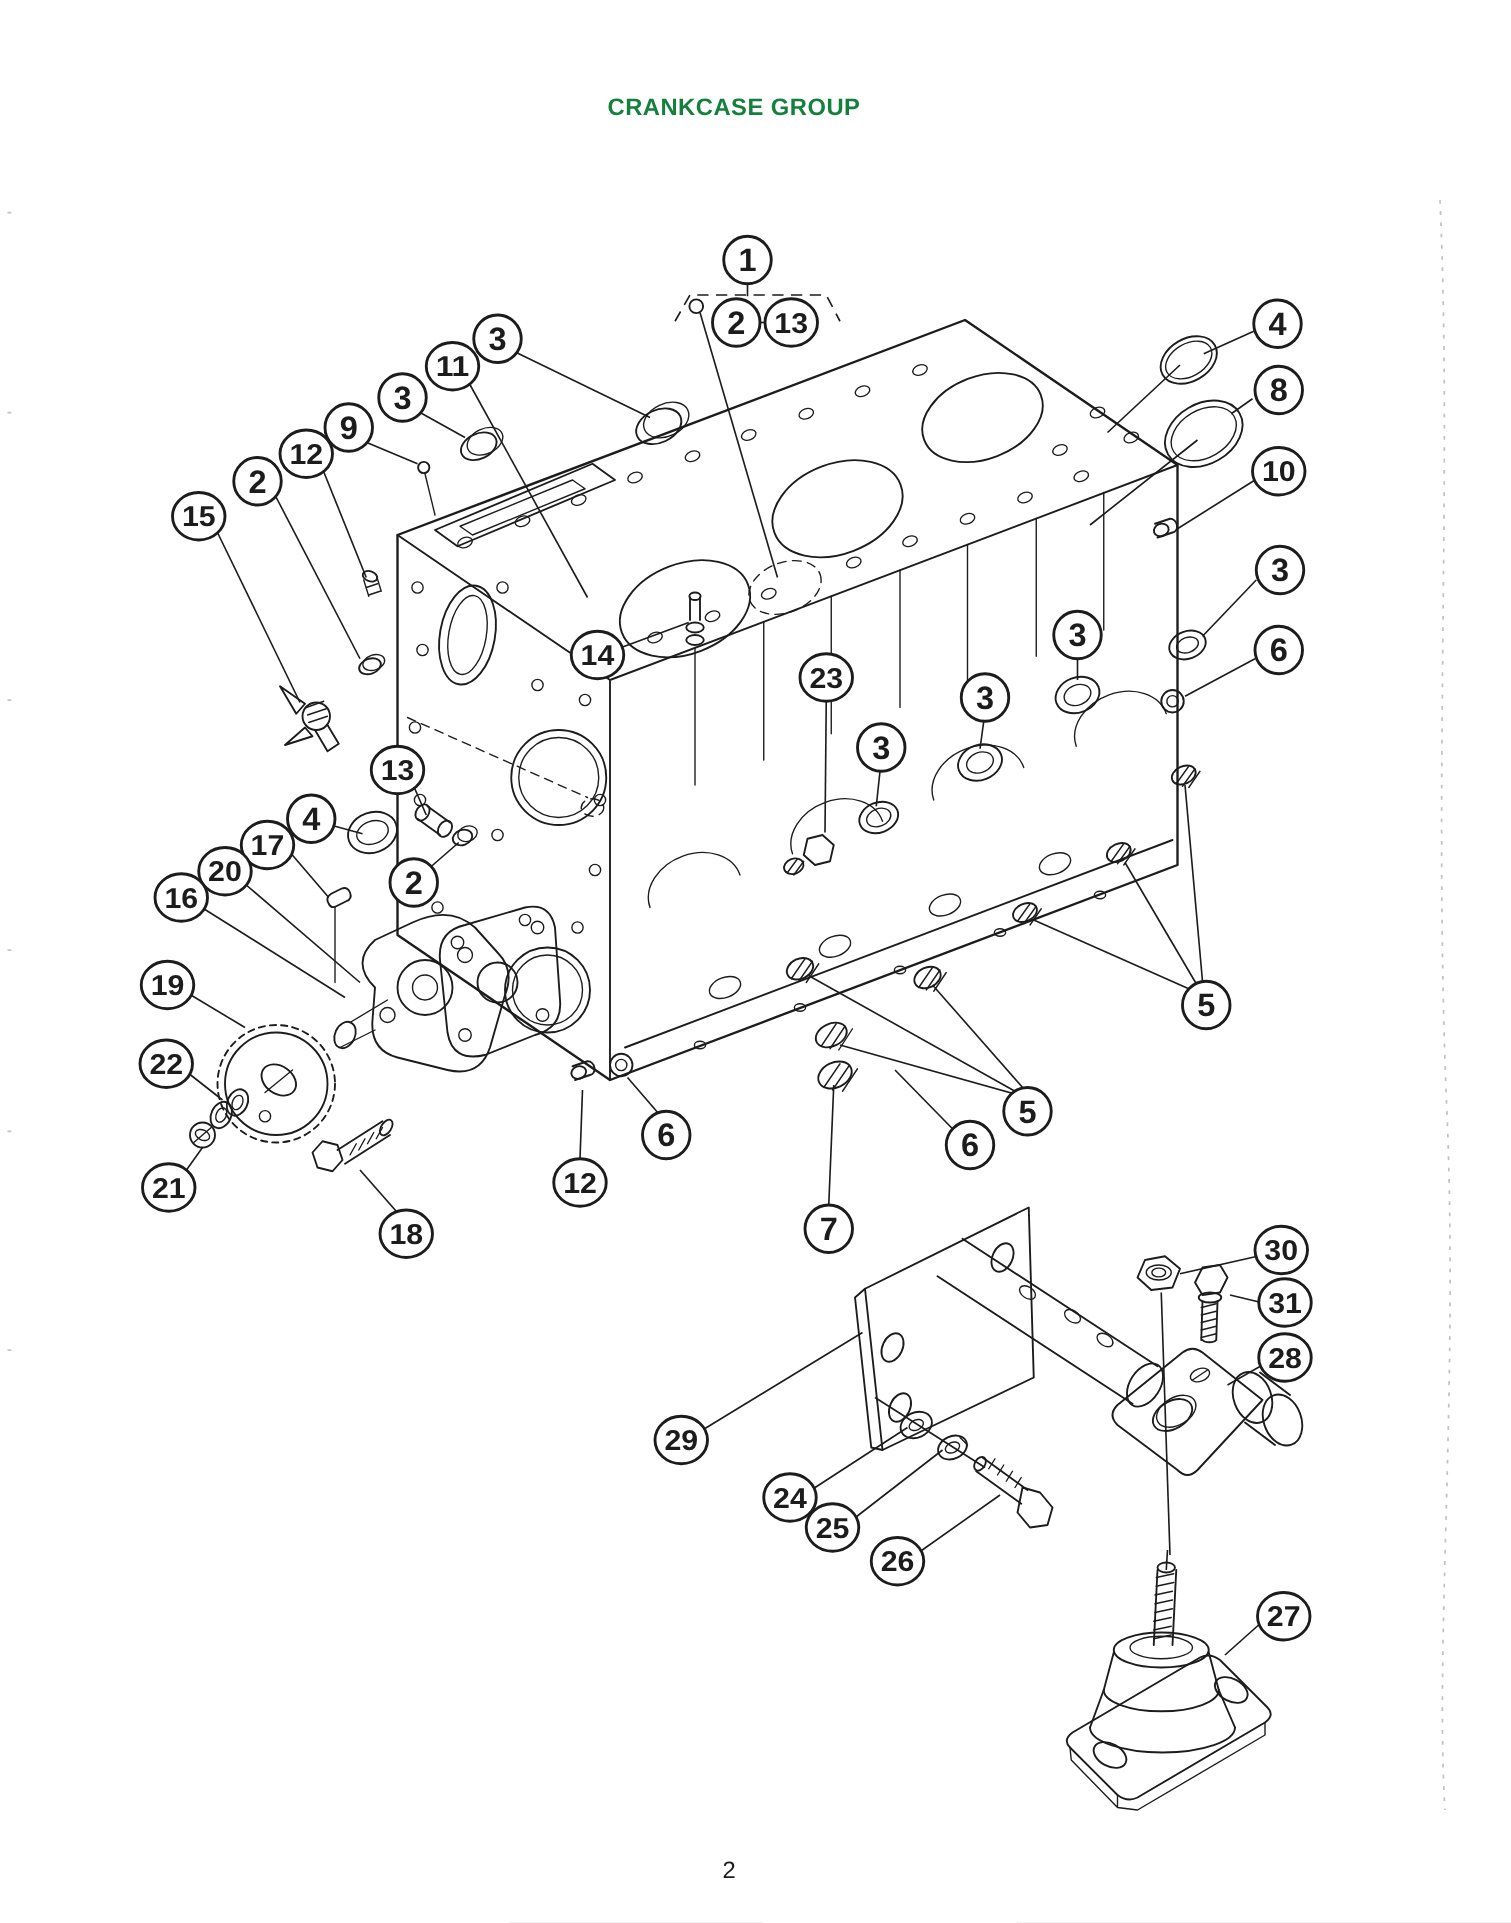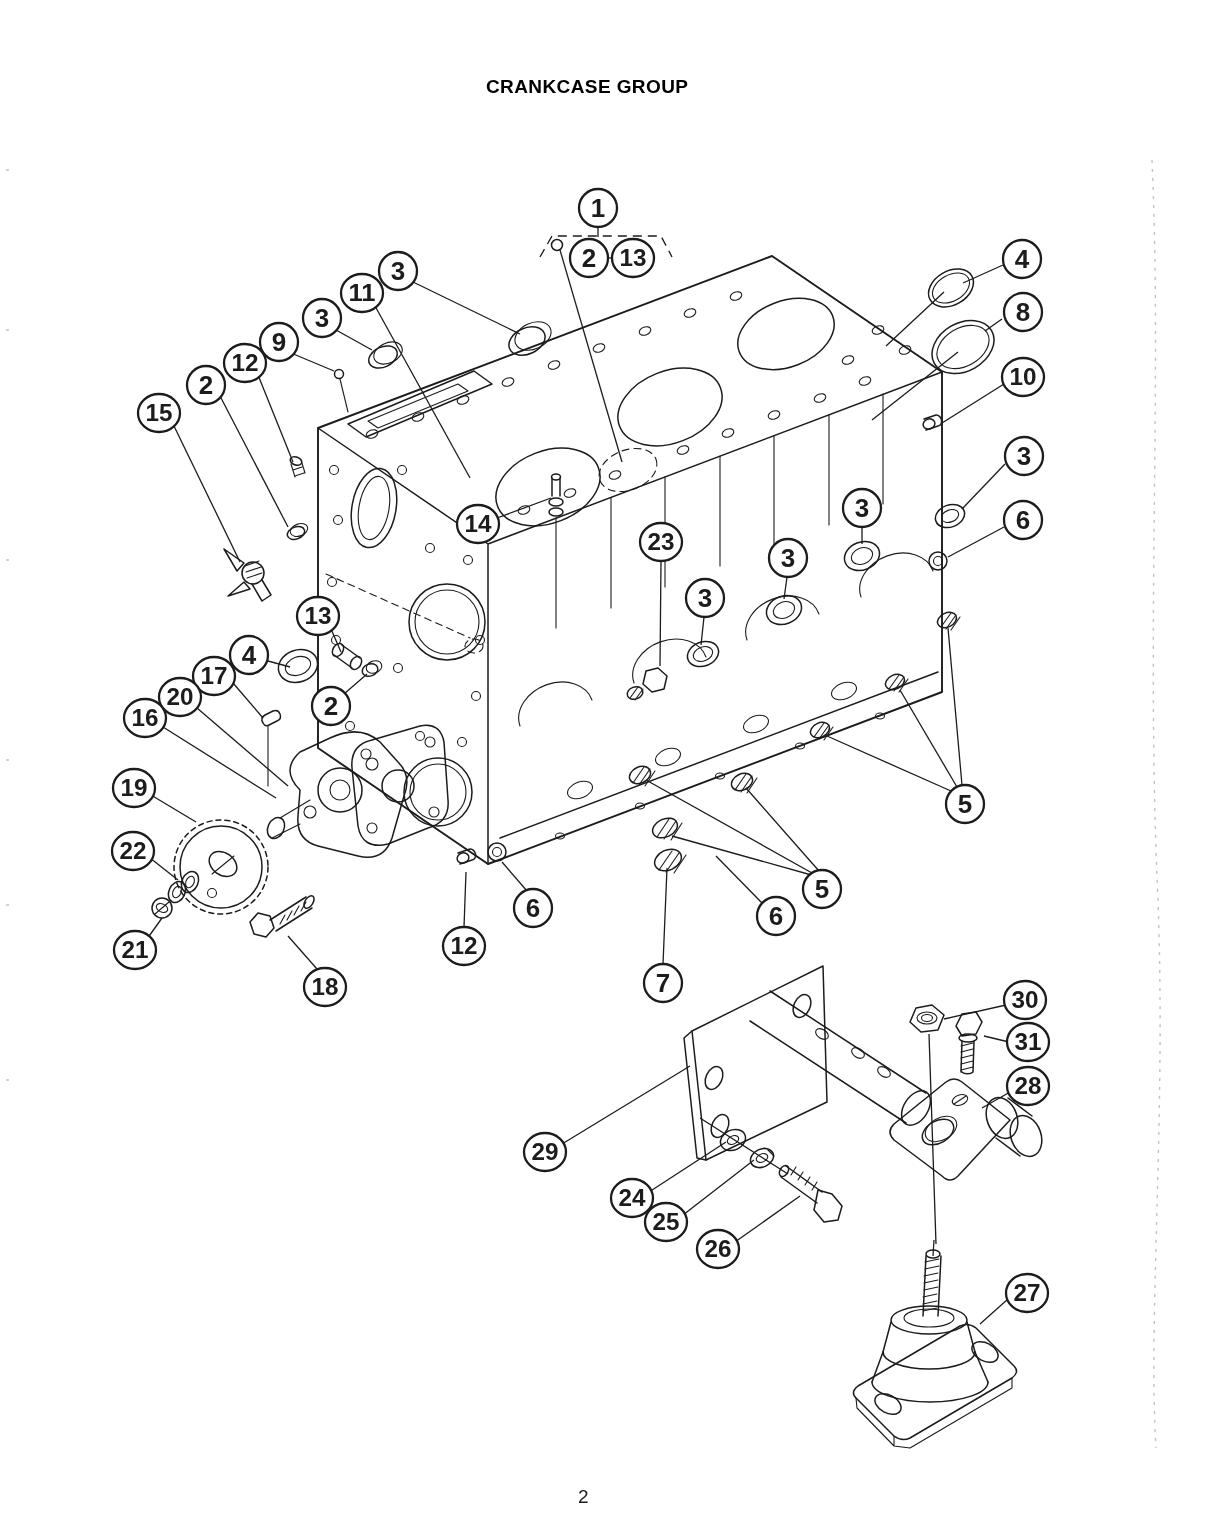--- a/index.html
+++ b/index.html
@@ -1,19 +1,19 @@
 <!DOCTYPE html>
 <html><head>
 <meta charset="utf-8">
 <style>
   html,body{margin:0;padding:0;background:#e8e8e8;}
   .page{position:relative;width:1209px;height:1538px;background:#ffffff;margin:0 auto;
         font-family:"Liberation Sans", sans-serif;overflow:hidden;}
   .title{position:absolute;left:486px;top:76px;font-size:19px;font-weight:bold;
-         letter-spacing:0.4px;color:#000000;}
+         letter-spacing:0.4px;color:#15803d;}
   .pagenum{position:absolute;left:578px;top:1486px;font-size:19px;color:#1c1c1c;}
   svg{position:absolute;left:0;top:0;}
   .k{stroke:#1c1c1c;fill:none;stroke-width:1.5;stroke-linecap:round;stroke-linejoin:round;}
   .k2{stroke-width:1.9;}
   .kt{stroke-width:1.1;}
   .kd{stroke-dasharray:7 5;}
   .leader{stroke:#1c1c1c;fill:none;stroke-width:1.3;}
   .callout-circle{fill:#ffffff;stroke:#1c1c1c;stroke-width:2.3;}
   .callout-text{fill:#1c1c1c;font-family:"Liberation Sans",sans-serif;font-weight:bold;text-anchor:middle;}
   .scan{stroke:#c2c2c2;fill:none;stroke-width:1.4;stroke-dasharray:3 6;}

